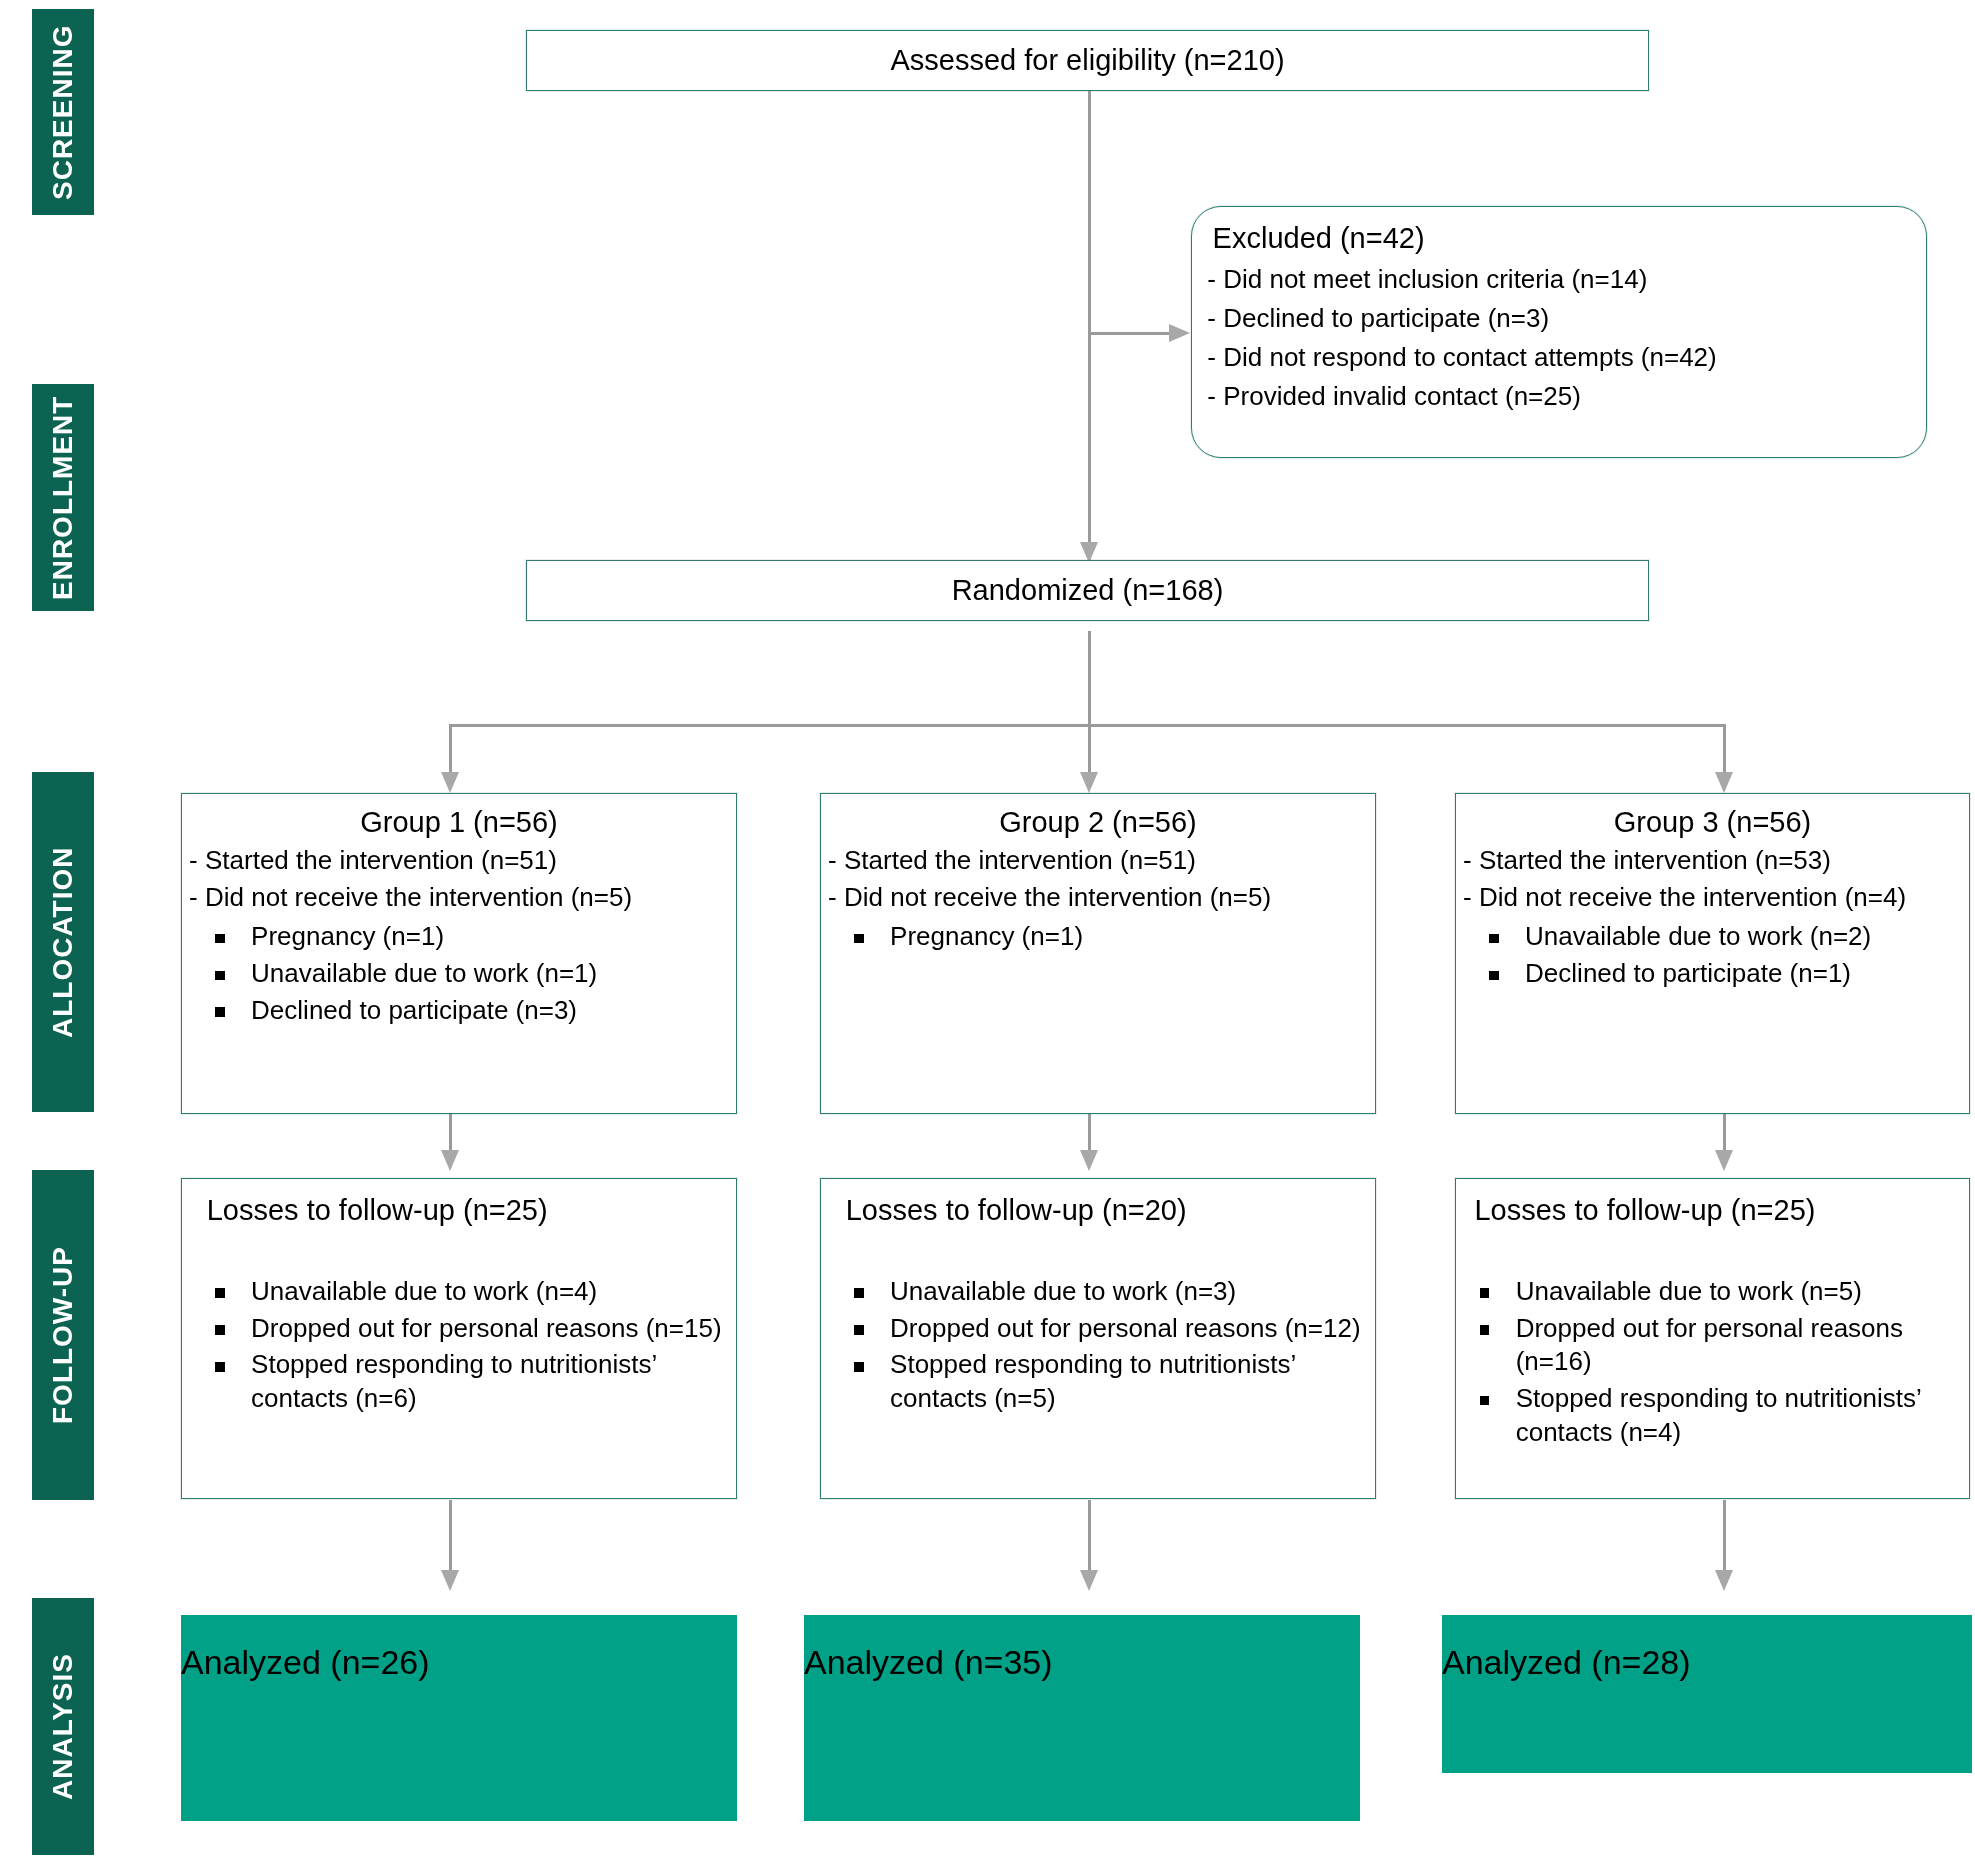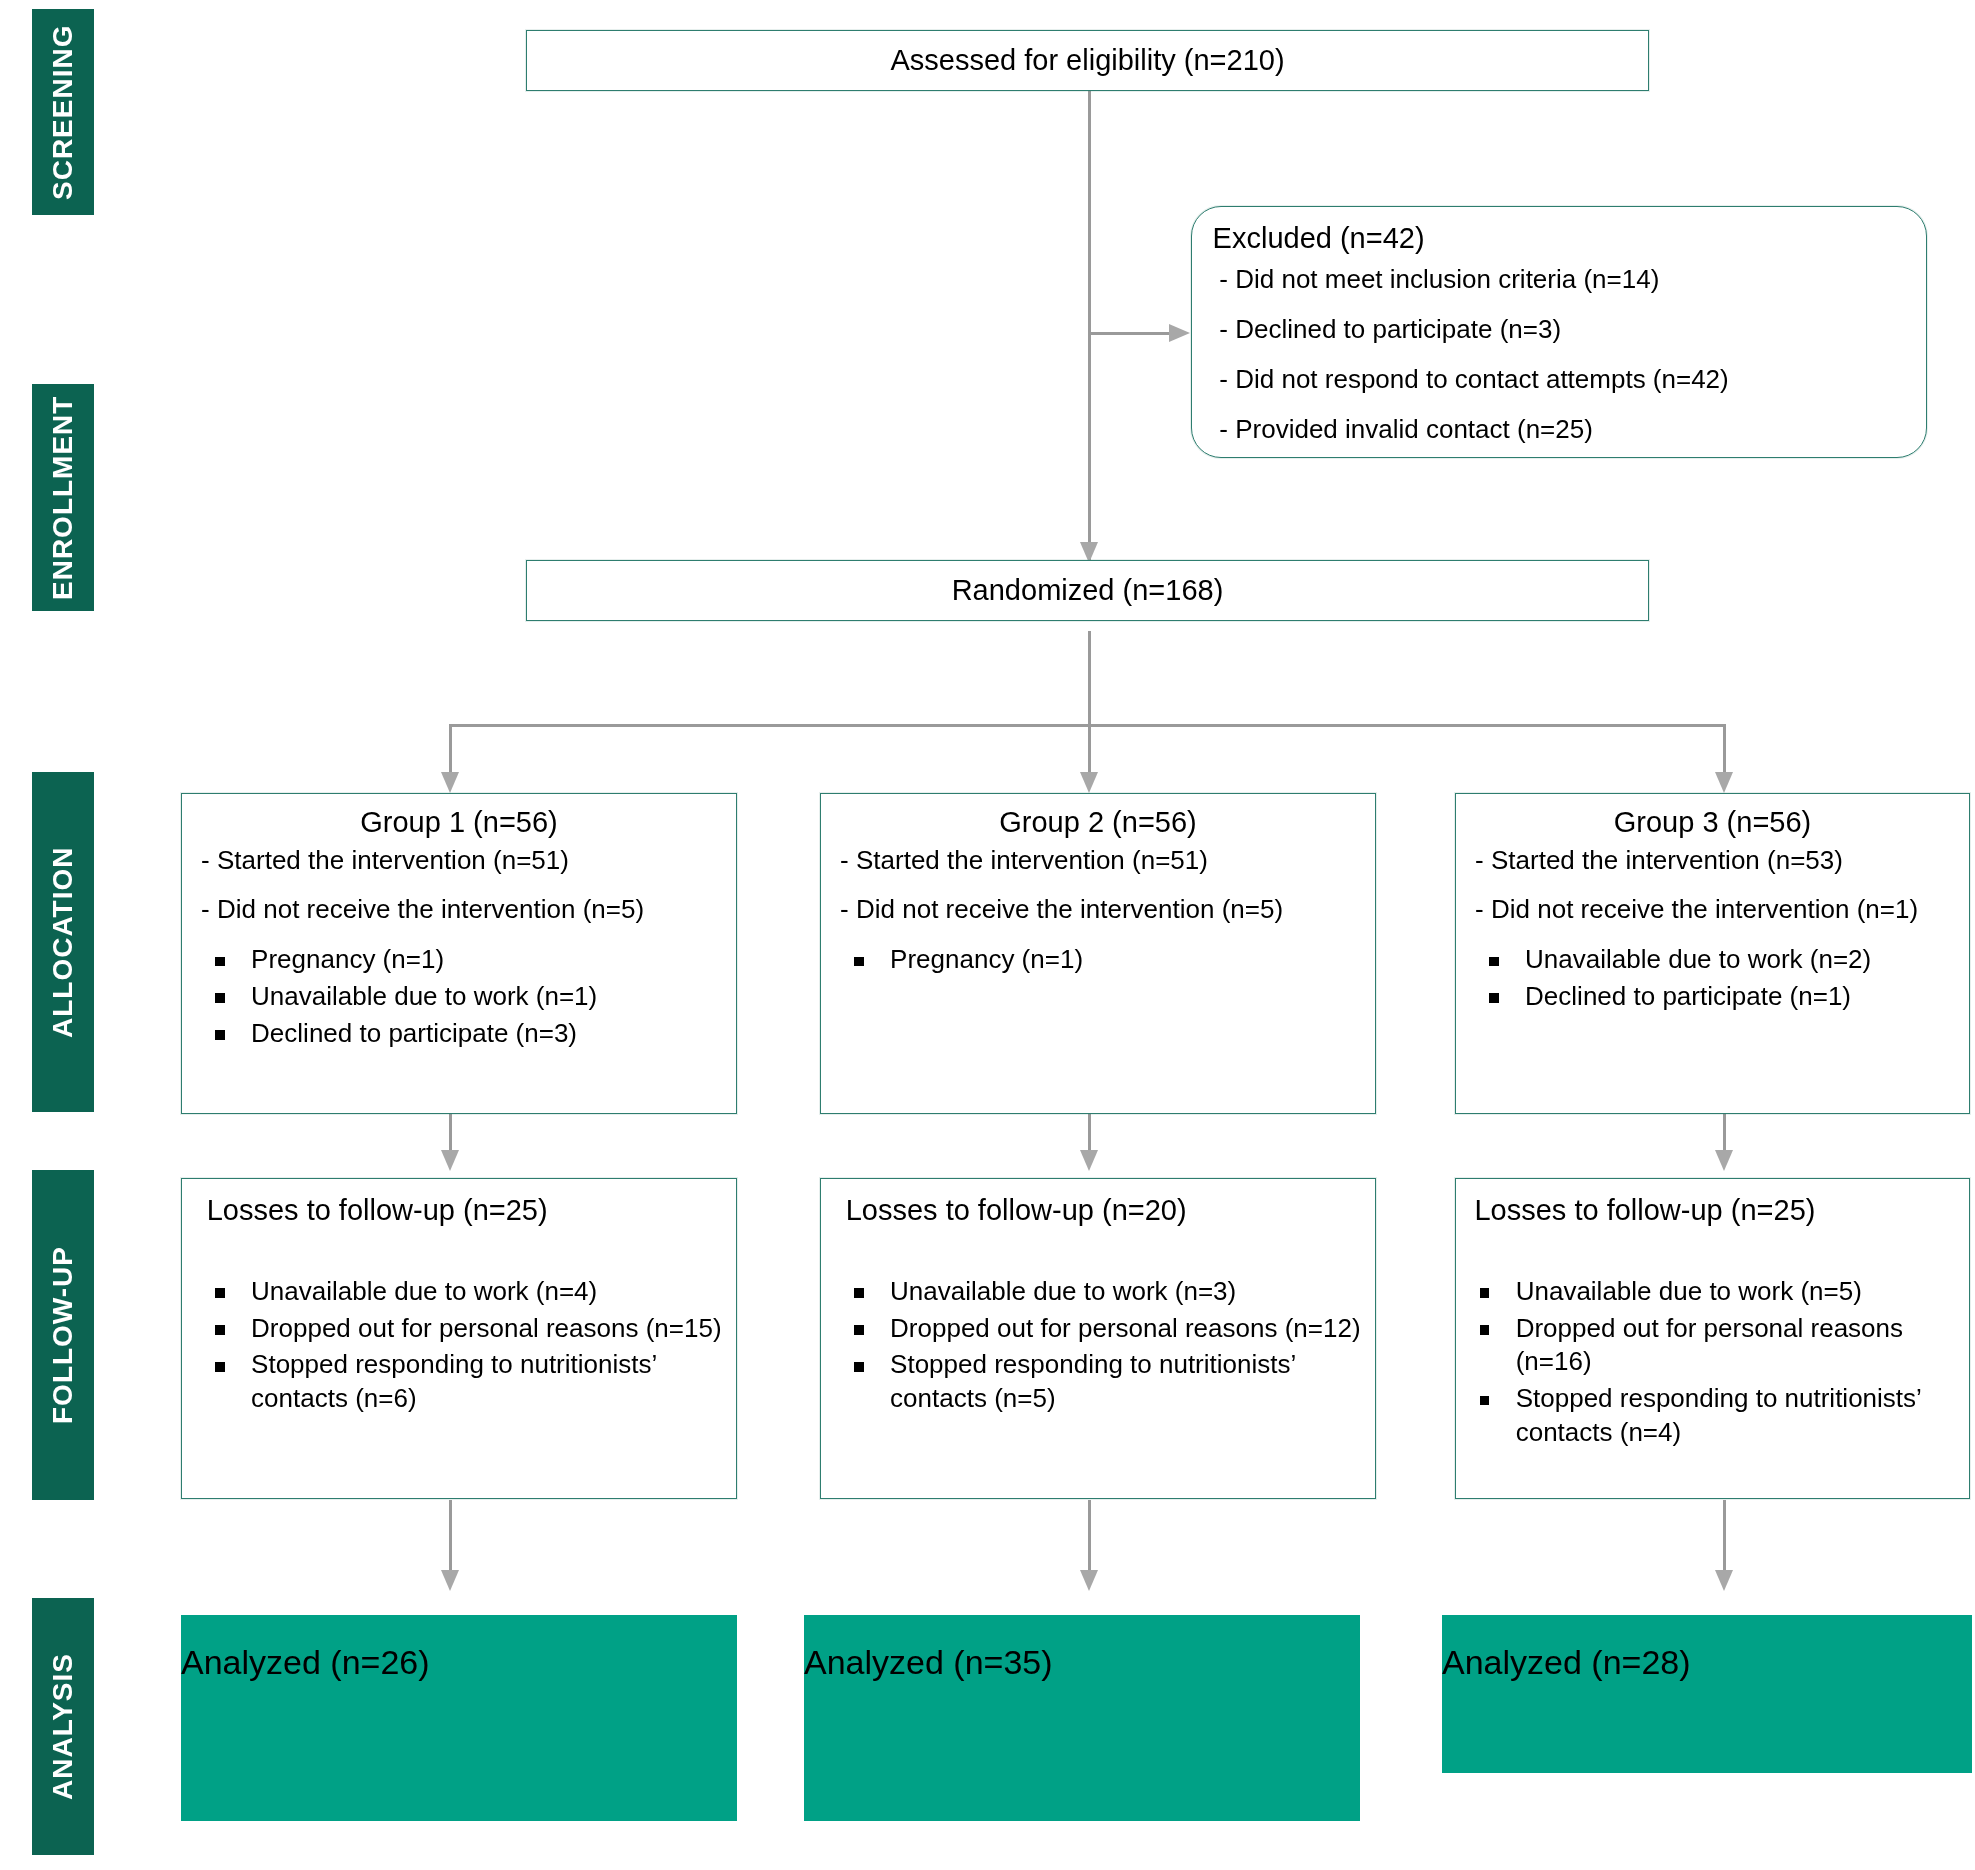--- a/index.html
+++ b/index.html
@@ -55,21 +55,21 @@
   b{font-weight:normal;margin-top:48px;}
 
   .body-txt{
     font-size:26px;
     line-height:1.30;
     padding:0 8.2px 0 9.3px;
   }
   .dash-line{
     text-indent:0;
     padding-left:0;
-    margin:16px;
+    margin:4px;
   }
   ul.sq{
     list-style:none;
     margin:5.1px 0 0 0;
     padding:0 0 0 30px;
   }
   ul.sq li{
     position:relative;
     padding-left:36px;
     margin-bottom:3.1px;
@@ -212,21 +212,21 @@
     <ul class="sq">
       <li>Pregnancy (n=1)</li>
     </ul>
   </div>
 
   <div class="node" style="left:1455px; top:793px; width:515px; height:321px; padding:7.2px 3.1px 0 3.1px;">
     <div class="hdr">
       <span>Group 3 </span><b>(n=56)</b>
     </div>
     <div class="body-txt dash-line" style="margin-top:4.1px;">- Started the intervention (n=53)</div>
-    <div class="body-txt dash-line" style="margin-top:2.1px;">- Did not receive the intervention (n=1)</div>
+    <div class="body-txt dash-line" style="margin-top:2.1px;">- Did not receive the intervention (n=4)</div>
     <ul class="sq">
       <li>Unavailable due to work (n=2)</li>
       <li>Declined to participate (n=1)</li>
     </ul>
   </div>
 
   <div class="node" style="left:181px; top:1178px; width:556px; height:321px; padding:10.3px 3.1px 0 3.1px;">
     <div class="hdr" style="text-align:left; padding-left:21.6px;">
       <span>Losses to follow-up </span><b>(n=25)</b>
     </div>

